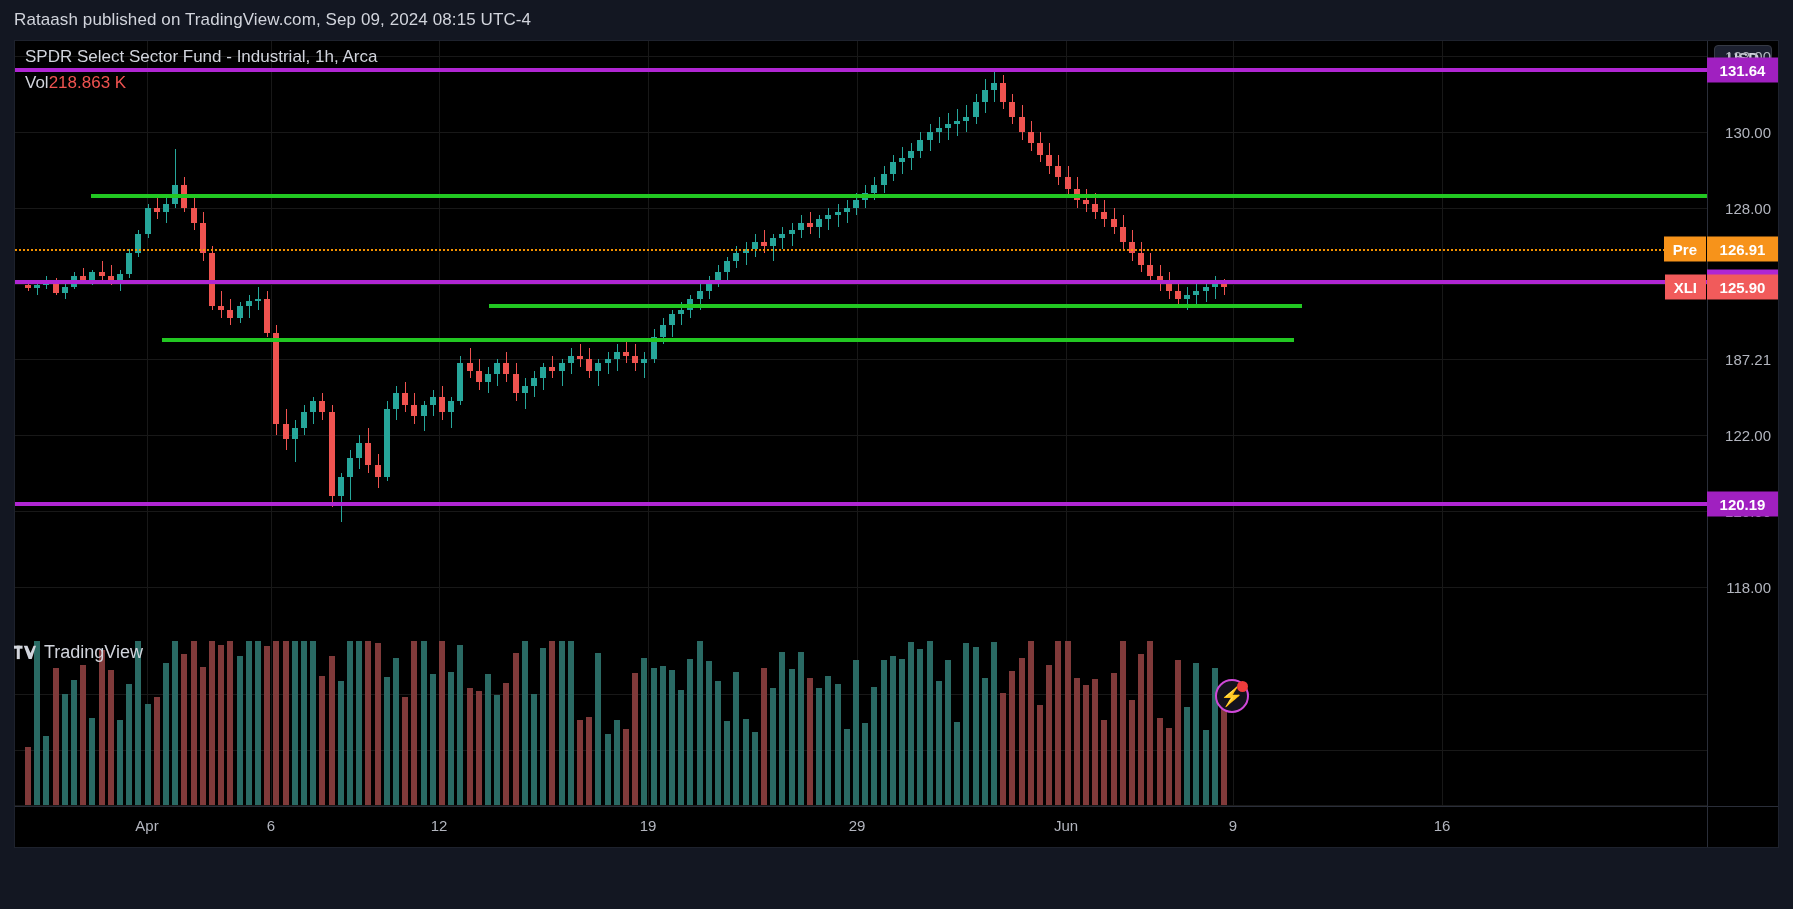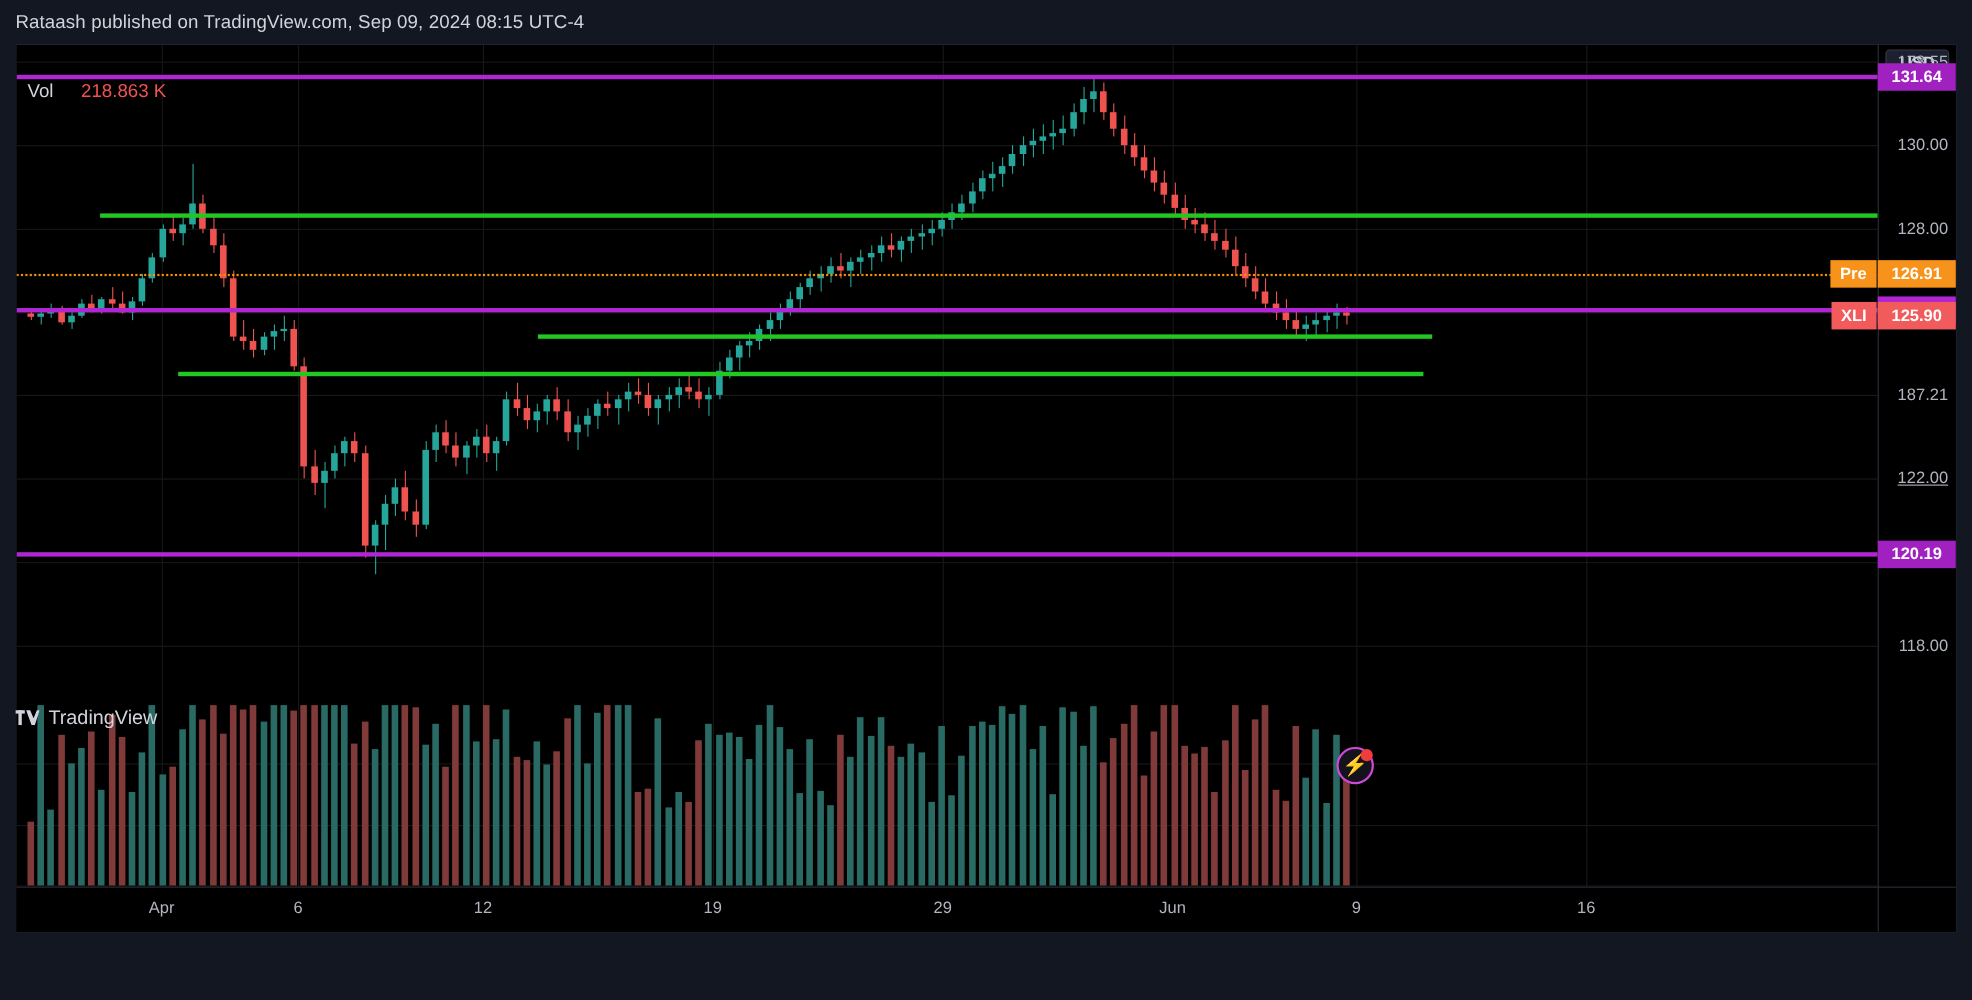--- a/index.html
+++ b/index.html
@@ -47,21 +47,21 @@
   .legend { position:absolute; left:10px; top:6px; z-index:40; pointer-events:none; }
   .legend-row { display:flex; align-items:baseline; gap:0; height:24px; }
   .legend-row.two { margin-top:2px; }
   .sym-title { color:#d1d4dc; font-size:17px; }
   .ohlc { font-size:17px; margin-left:9px; display:flex; align-items:baseline; }
   .ohlc .k { color:#d1d4dc; }
   .ohlc .v { color:#ef5350; }
   .ohlc .grp { margin-right:13px; }
   .chg { color:#ef5350; font-size:17px; margin-left:2px; }
   .vol-k { color:#d1d4dc; font-size:17px; }
-  .vol-v { color:#ef5350; font-size:17px; margin-left:25px; }
+  .vol-v { color:#ef5350; font-size:17px; margin-left:0; }
 
   
   .gridline-h { position:absolute; left:0; width:1694px; height:1px; background:#181818; }
   .gridline-v { position:absolute; top:0; width:1px; height:766px; background:#181818; }
 
   
   .hline { position:absolute; height:4px; }
   .hline.purple { background:#b026d3; }
   .hline.green  { background:#22c722; }
   .hline-dotted {
@@ -554,35 +554,36 @@
         <div class="hline-dotted" style="left: 0px; width: 1694px; top: 208.042px; border-top-color: rgb(255, 152, 0);"></div>
         <div class="hline purple" style="left: 0px; width: 1694px; top: 239.011px; background: rgb(176, 38, 211);"></div>
         <div class="hline green" style="left: 474px; width: 813px; top: 263.263px; background: rgb(34, 199, 34);"></div>
         <div class="hline green" style="left: 147px; width: 1132px; top: 296.611px; background: rgb(34, 199, 34);"></div>
         <div class="hline purple" style="left: 0px; width: 1694px; top: 460.695px; background: rgb(176, 38, 211);"></div>
         <div class="bolt-badge" style="left: 1200px; top: 638px;">⚡<div class="bolt-dot"></div></div>
       </div>
 
     <div class="legend">
       <div class="legend-row">
+        <span class="sym-title">SPDR Select Sector Fund - Industrial, 1h, Arca</span>
       </div>
       <div class="legend-row two">
         <span class="vol-k">Vol</span>
         <span class="vol-v">218.863 K</span>
       </div>
     </div>
 
     <div class="price-axis" id="paxis">
       <div class="usd-pill">USD</div>
-    <div class="tick" style="top: 15.1579px;">178.55</div>
+    <div class="tick" style="top: 15.1579px;">132.00</div>
         <div class="tick" style="top: 90.9474px;">130.00</div>
         <div class="tick" style="top: 166.737px;">128.00</div>
         <div class="tick" style="top: 242.526px;">126.00</div>
         <div class="tick" style="top: 318.316px;">187.21</div>
-        <div class="tick" style="top: 394.105px; text-decoration: underline;">122.00</div>
+        <div class="tick" style="top: 394.105px;">122.00</div>
         <div class="tick" style="top: 469.895px;">120.00</div>
         <div class="tick" style="top: 545.684px;">118.00</div>
         <div class="plabel purple" style="top: 28.8px;">131.64</div>
         <div class="plabel orange" style="top: 208.042px;">126.91</div>
         <div class="tagpill orange" style="top: 208.042px; right: 72px;">Pre</div>
         <div class="plabel violet" style="top: 241.011px;">126.04</div>
         <div class="plabel red" style="top: 246.316px;">125.90</div>
         <div class="tagpill red" style="top: 246.316px; right: 72px;">XLI</div>
         <div class="plabel purple" style="top: 462.695px;">120.19</div>
       </div>

